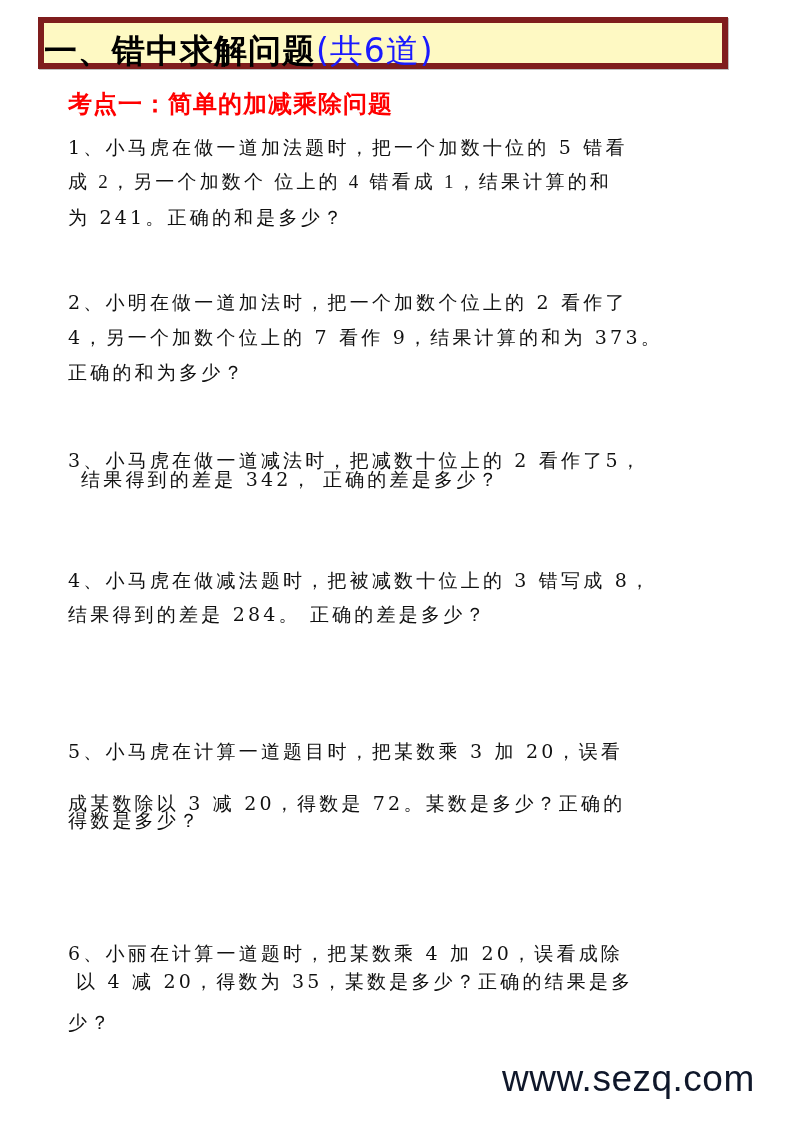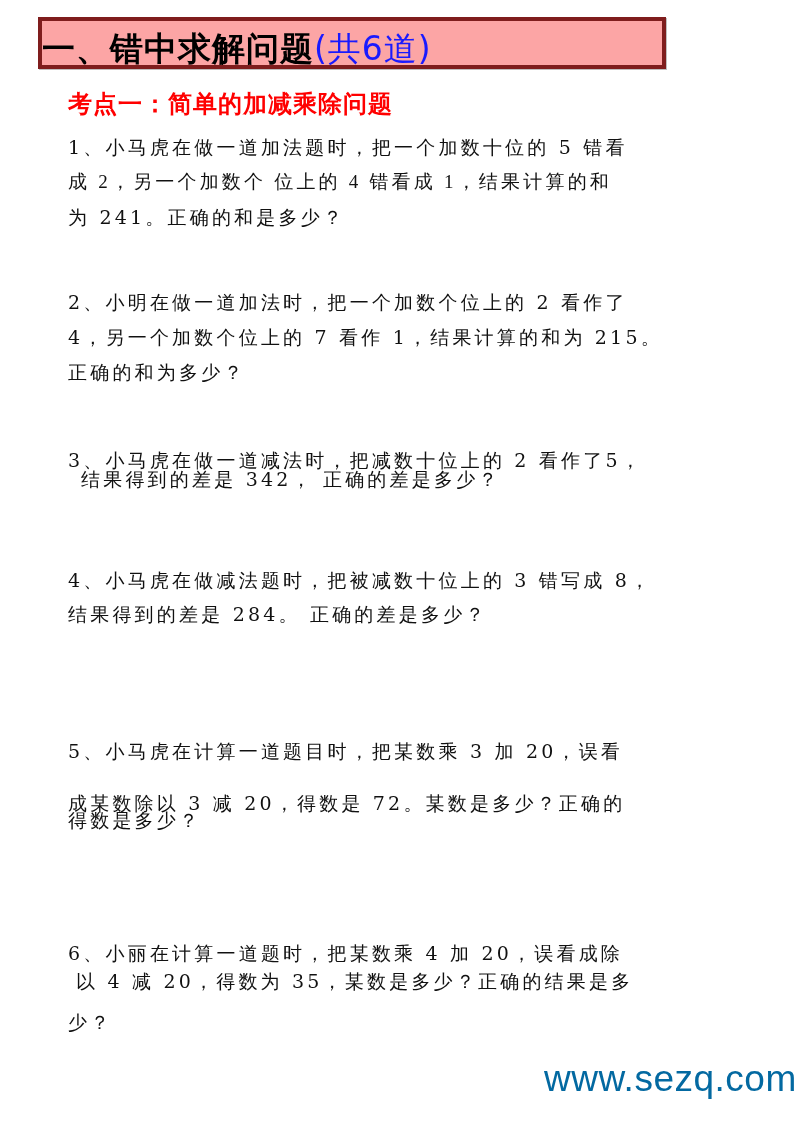--- a/index.html
+++ b/index.html
@@ -1,49 +1,49 @@
 <!DOCTYPE html>
 <html><head>
 <meta charset="utf-8">
 <style>
   html, body { margin:0; padding:0; background:#ffffff; }
   body { width:800px; height:1131px; position:relative; overflow:hidden;
          font-family: "DejaVu Serif", "Liberation Serif", serif; color:#111; }
-  .title-box { position:absolute; left:38px; top:17px; width:628px; height:52px;
-               background:#fca5a5; border:4px solid #7f1d1d; box-sizing:border-box;
+  .title-box { position:absolute; left:38px; top:17px; width:690px; height:52px;
+               background:#fef9c3; border:6px solid #7f1d1d; box-sizing:border-box;
                box-shadow: 1px 1px 0 #bfbfbf; }
   .title { position:absolute; left:0px; top:6px; font-size:33px; font-weight:bold;
            white-space:nowrap; letter-spacing:1px; font-family:"DejaVu Serif", serif; color:#000; }
   .title .count { color:#1a1aff; font-weight:normal; font-family:"DejaVu Sans", sans-serif; }
   .subtitle { position:absolute; left:68px; top:88px; font-size:24px; font-weight:bold;
               color:#ff0000; white-space:nowrap; letter-spacing:1px;
               font-family:"DejaVu Sans", sans-serif; }
   .q { position:absolute; left:68px; }
   .line { position:absolute; left:0; white-space:nowrap; font-size:19px; letter-spacing:3.2px; line-height:24px; }
-  .watermark { position:absolute; left:502px; top:1058px; font-size:37px; color:#0369a1;
-               font-family:"Liberation Sans", sans-serif; letter-spacing:0.5px; white-space:nowrap;margin-left:42px; }
+  .watermark { position:absolute; left:502px; top:1058px; font-size:37px; color:#0f172a;
+               font-family:"Liberation Sans", sans-serif; letter-spacing:0.5px; white-space:nowrap; }
 </style>
 </head>
 <body>
 
 <div class="title-box">
   <div class="title"><span>一、错中求解问题</span><span class="count">(共6道)</span></div>
 </div>
 
 <div class="subtitle">考点一：简单的加减乘除问题</div>
 
 <div class="q" style="top:135px;">
   <div class="line" style="top:0px;">1、小马虎在做一道加法题时，把一个加数十位的 5 错看</div>
   <div class="line" style="top:35px;font-family:Liberation Serif, serif;">成 2，另一个加数个 位上的 4 错看成 1，结果计算的和</div>
   <div class="line" style="top:70px;">为 241。正确的和是多少？</div>
 </div>
 
 <div class="q" style="top:290px;">
   <div class="line" style="top:0px;">2、小明在做一道加法时，把一个加数个位上的 2 看作了</div>
-  <div class="line" style="top:35px;">4，另一个加数个位上的 7 看作 1，结果计算的和为 215。</div>
+  <div class="line" style="top:35px;">4，另一个加数个位上的 7 看作 9，结果计算的和为 373。</div>
   <div class="line" style="top:70px;">正确的和为多少？</div>
 </div>
 
 <div class="q" style="top:448px;">
   <div class="line" style="top:0px;">3、小马虎在做一道减法时，把减数十位上的 2 看作了5，</div>
   <div class="line" style="top:19px;margin-left:13px;">结果得到的差是 342， 正确的差是多少？</div>
 </div>
 
 <div class="q" style="top:568px;">
   <div class="line" style="top:0px;">4、小马虎在做减法题时，把被减数十位上的 3 错写成 8，</div>

